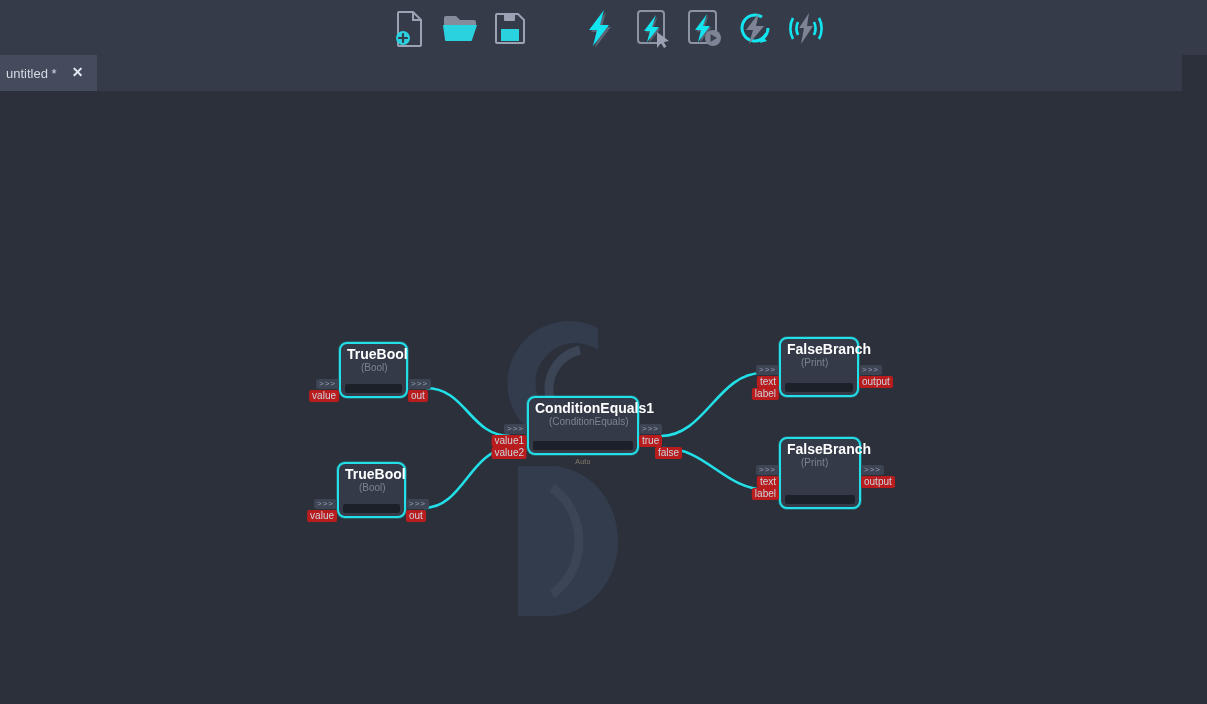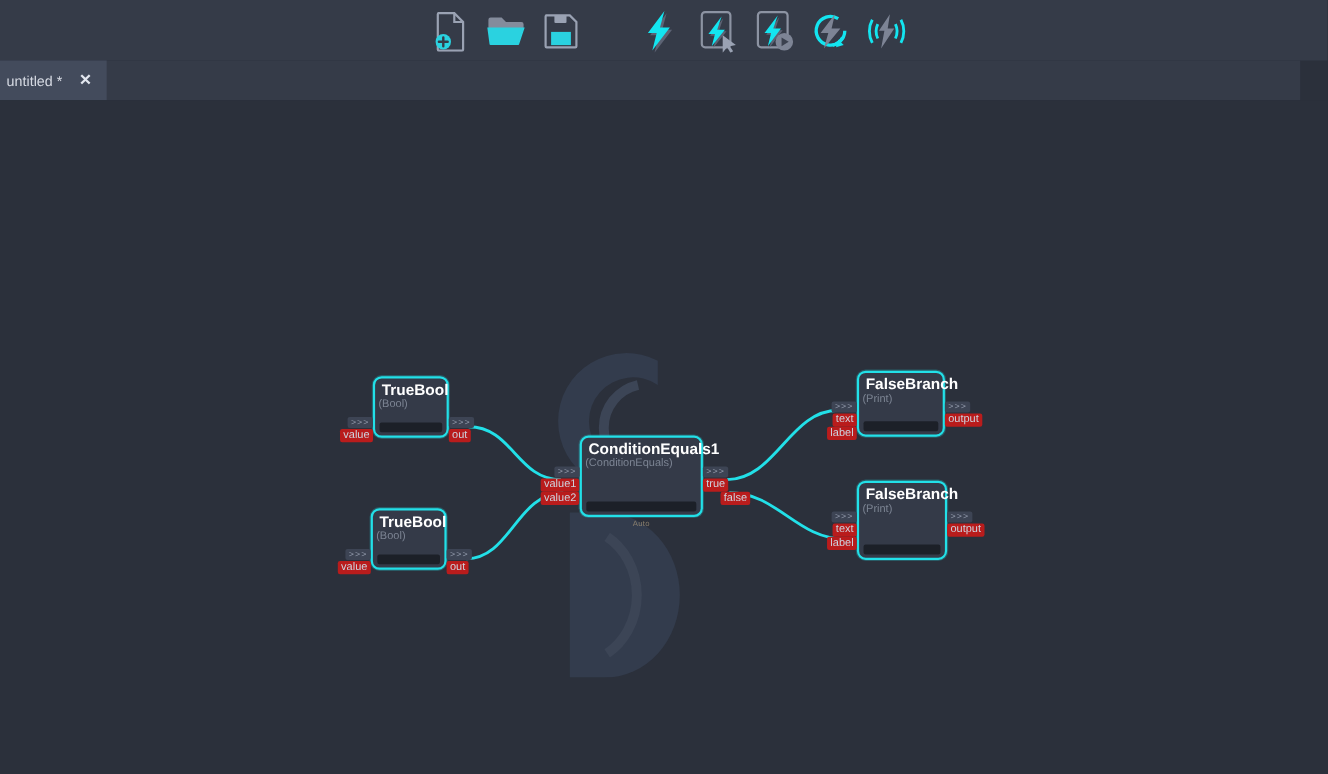--- a/index.html
+++ b/index.html
@@ -72,21 +72,21 @@
     background: #343a48;
     box-shadow: 0 0 0 1px rgba(34,224,232,0.25);
   }
   .node-title {
     color: #ffffff; font-size: 14px; font-weight: bold;
     padding: 2px 0 0 6px; line-height: 16px;
     white-space: nowrap;
   }
   .node-subtitle {
     color: #7c8493; font-size: 10px;
-    padding: 0 0 0 3px; line-height: 12px;
+    padding: 0 0 0 20px; line-height: 12px;
     white-space: nowrap;
   }
   .node-footer {
     position: absolute; left: 4px; right: 4px; bottom: 3px;
     height: 9px; background: #1c2028; border-radius: 2px;
   }
   .node-autolabel {
     position: absolute; left: 0; right: 0; bottom: -12px;
     text-align: center; color: #8a7f6d; font-size: 7px;
     letter-spacing: .3px;
@@ -232,21 +232,21 @@
         </div>
         <div class="node" style="left: 337px; top: 371px; width: 69px; height: 56px;">
           <div class="node-title">TrueBool</div>
           <div class="node-subtitle">(Bool)</div>
           <div class="node-footer"></div>
           <div class="port exec left" style="left: -2px; top: 35px;">&gt;&gt;&gt;</div>
           <div class="port left" style="left: -2px; top: 46px;">value</div>
           <div class="port exec" style="left: 67px; top: 35px;">&gt;&gt;&gt;</div>
           <div class="port" style="left: 67px; top: 46px;">out</div>
         </div>
-        <div class="node" style="left: 527px; top: 305px; width: 112px; height: 74px;">
+        <div class="node" style="left: 527px; top: 305px; width: 112px; height: 59px;">
           <div class="node-title">ConditionEquals1</div>
           <div class="node-subtitle">(ConditionEquals)</div>
           <div class="node-footer"></div>
           <div class="node-autolabel">Auto</div>
           <div class="port exec left" style="left: -2px; top: 26px;">&gt;&gt;&gt;</div>
           <div class="port left" style="left: -2px; top: 37px;">value1</div>
           <div class="port left" style="left: -2px; top: 49px;">value2</div>
           <div class="port exec" style="left: 110px; top: 26px;">&gt;&gt;&gt;</div>
           <div class="port" style="left: 110px; top: 37px;">true</div>
           <div class="port" style="left: 110px; top: 49px; margin-left: 16px;">false</div>

